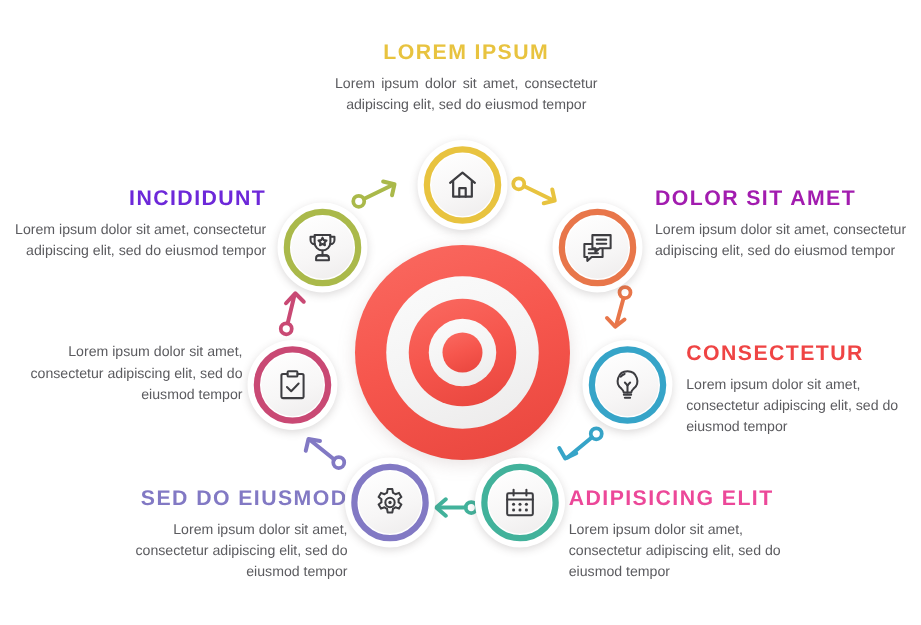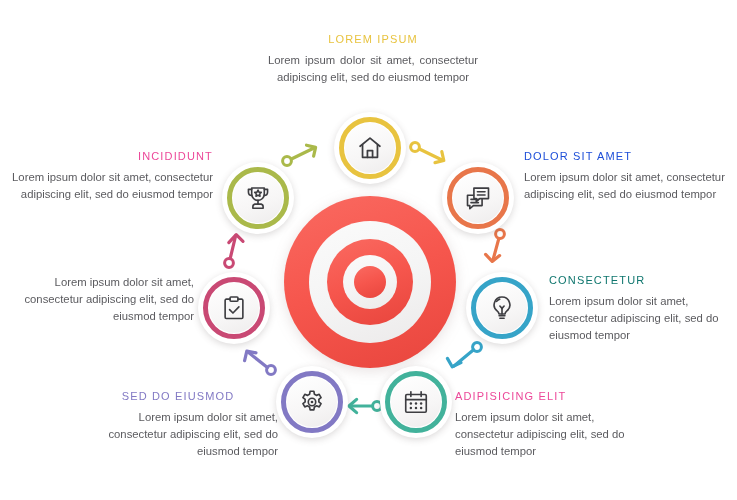--- a/index.html
+++ b/index.html
@@ -17,22 +17,22 @@
   #infographic {
     position: absolute;
     left: 0; top: 0;
     width: 737px;
     height: 500px;
   }
 
   
   .block { position: absolute; }
   .block .title {
-    font-size: 11px;
-    font-weight: normal;
+    font-size: 17px;
+    font-weight: bold;
     letter-spacing: 1.15px;
     margin: 0 0 7px 0;
     line-height: 1.1;
     text-transform: uppercase;
   }
   .block .body {
     font-size: 11.3px;
     color: #5b5b5f;
     line-height: 1.52;
     margin: 0;
@@ -147,45 +147,45 @@
 <body>
 
 <div id="infographic">
 
   <div class="block blk-top">
     <p class="title align-center" style="color: rgb(232, 195, 63);">LOREM IPSUM</p>
     <p class="body justify">Lorem ipsum dolor sit amet, consectetur adipiscing elit, sed do eiusmod tempor</p>
   </div>
 
   <div class="block blk-tr">
-    <p class="title align-left" style="color: #1d4ed8;">DOLOR SIT AMET</p>
+    <p class="title align-left" style="color: #a21caf;">DOLOR SIT AMET</p>
     <p class="body align-left">Lorem ipsum dolor sit amet, consectetur adipiscing elit, sed do eiusmod tempor</p>
   </div>
 
   <div class="block blk-right">
-    <p class="title align-left" style="color: #0f766e;">CONSECTETUR</p>
+    <p class="title align-left" style="color: #ef4444;">CONSECTETUR</p>
     <p class="body align-left">Lorem ipsum dolor sit amet, consectetur adipiscing elit, sed do eiusmod tempor</p>
   </div>
 
   <div class="block blk-br">
     <p class="title align-left" style="color: #ec4899;">ADIPISICING ELIT</p>
     <p class="body align-left">Lorem ipsum dolor sit amet, consectetur adipiscing elit, sed do eiusmod tempor</p>
   </div>
 
   <div class="block blk-bl">
-    <p class="title align-right" style="color: rgb(130, 121, 196); text-align: center;">SED DO EIUSMOD</p>
+    <p class="title align-right" style="color: rgb(130, 121, 196);">SED DO EIUSMOD</p>
     <p class="body align-right">Lorem ipsum dolor sit amet, consectetur adipiscing elit, sed do eiusmod tempor</p>
   </div>
 
   <div class="block blk-left">
     <p class="body align-right">Lorem ipsum dolor sit amet, consectetur adipiscing elit, sed do eiusmod tempor</p>
   </div>
 
   <div class="block blk-tl">
-    <p class="title align-right" style="color: #ec4899;">INCIDIDUNT</p>
+    <p class="title align-right" style="color: #6d28d9;">INCIDIDUNT</p>
     <p class="body align-right">Lorem ipsum dolor sit amet, consectetur adipiscing elit, sed do eiusmod tempor</p>
   </div>
 
   <div class="arrow ar-1">
     <svg width="46" height="30" viewBox="0 0 46 30">
       <g stroke="#aab94a" fill="none" stroke-width="3.2" stroke-linecap="round">
         <circle cx="6" cy="22" r="4.4" stroke-width="3"></circle>
         <path d="M10.4 20 L33 9"></path>
         <path d="M25.5 6.2 L34.6 8.4 L32.6 17.2" stroke-linejoin="round"></path>
       </g>

